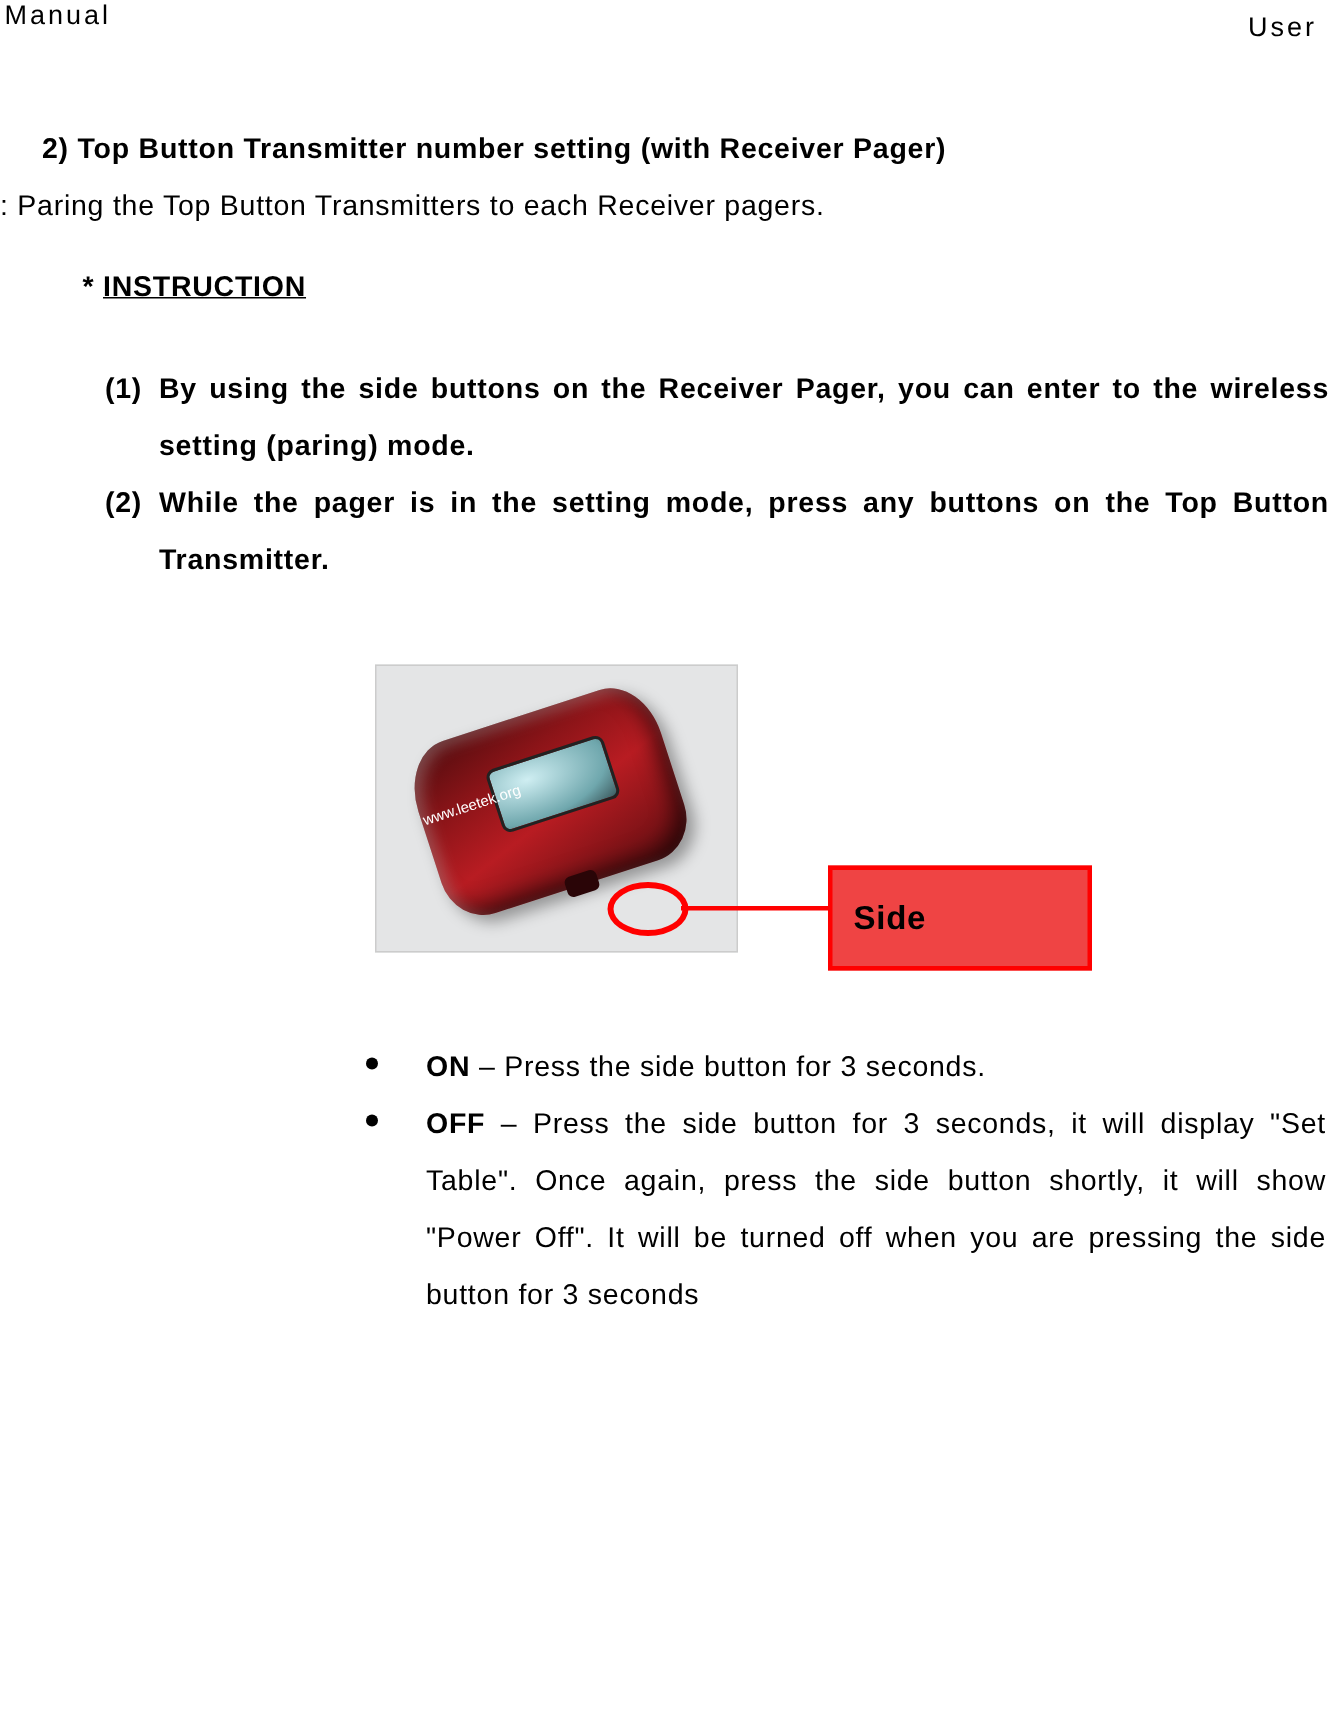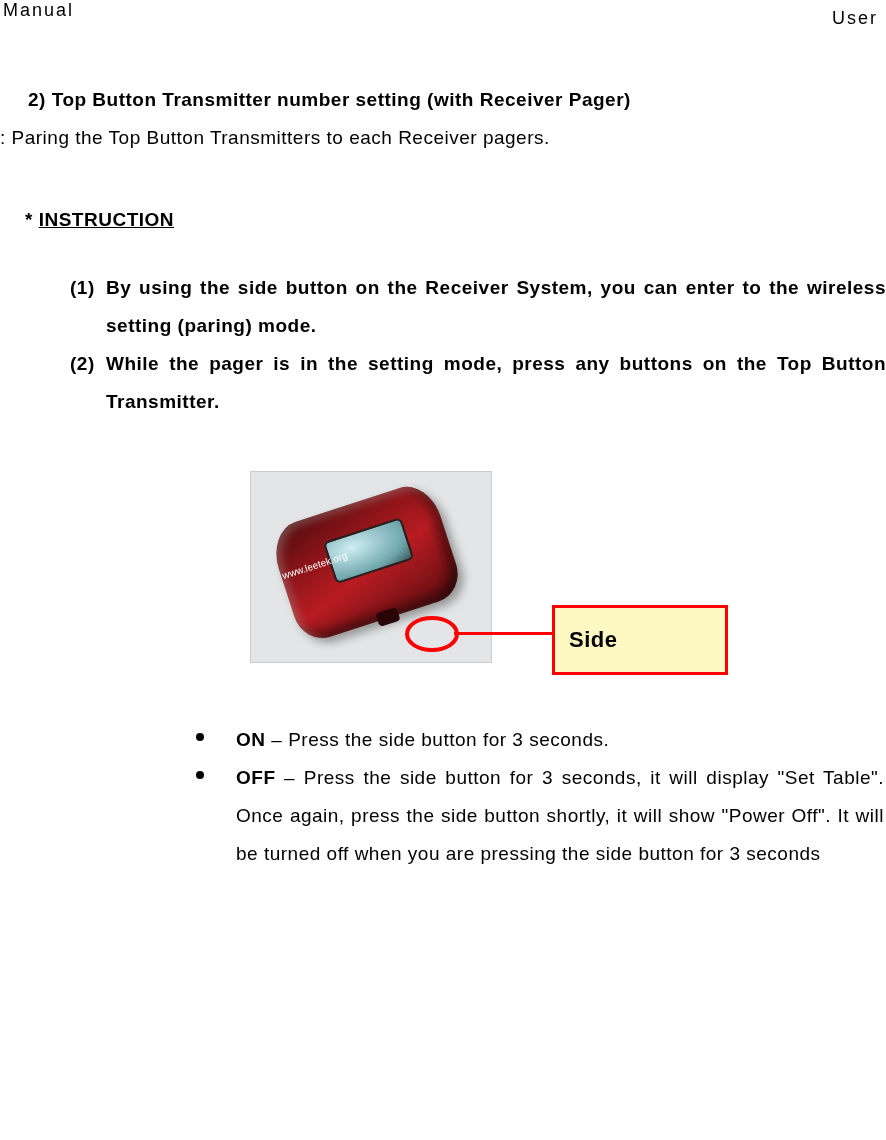--- a/index.html
+++ b/index.html
@@ -35,22 +35,22 @@
   }
   .section-head {
     padding-left: 28px;
     font-weight: bold;
   }
   .section-head .num { text-decoration: none; }
   .section-head .title { }
   .section-desc {
   }
   .instruction-head {
-    padding-left: 25px;
-    margin-top: 44px;
+    padding-left: 55px;
+    margin-top: 16px;
     font-weight: bold;
   }
   .instruction-head .star { text-decoration: none; }
   .instruction-head .txt { text-decoration: underline; }
   .instr-list {
     padding: 30px 0 0 0;
   }
   .instr-item {
     padding-left: 106px;
     text-indent: 0;
@@ -130,25 +130,26 @@
   }
   .callout-box {
     position: absolute;
     left: 552px;
     top: 144px;
     width: 176px;
     border: 3px solid #ff0000;
     padding: 10px 14px;
     font-weight: bold;
     font-size: 22px;
-    background: #fef9c3;
+    background: #ef4444;
     box-sizing: border-box;
   }
   .bullet-list {
-    padding: 10px 0 0 0;
+    padding: 10px 0 0 12px;
+    margin-left: 36px;
   }
   .bullet-item {
     padding-left: 236px;
     margin-right: 2px;
     position: relative;
     text-align: justify;
   }
   .bullet-dot {
     position: absolute;
     left: 196px;
@@ -183,21 +184,21 @@
       <span class="title">Top Button Transmitter number setting (with Receiver Pager)</span>
     </div>
     <div class="section-desc">: Paring the Top Button Transmitters to each Receiver pagers.</div>
 
     <div class="instruction-head">
       <span class="star">* </span><span class="txt">INSTRUCTION</span>
     </div>
 
     <div class="instr-list">
       <div class="instr-item bold">
-        <span class="num-wrap">(1)</span><span>By using the side button on the Receiver System, you can enter to the wireless setting (paring) mode.</span>
+        <span class="num-wrap">(1)</span><span>By using the side buttons on the Receiver Pager, you can enter to the wireless setting (paring) mode.</span>
       </div>
       <div class="instr-item bold">
         <span class="num-wrap">(2)</span><span>While the pager is in the setting mode, press any buttons on the Top Button Transmitter.</span>
       </div>
     </div>
 
     <div class="figure-block">
       <div class="figure-photo">
         <div class="pager-body">
           <div class="pager-screen"></div>

